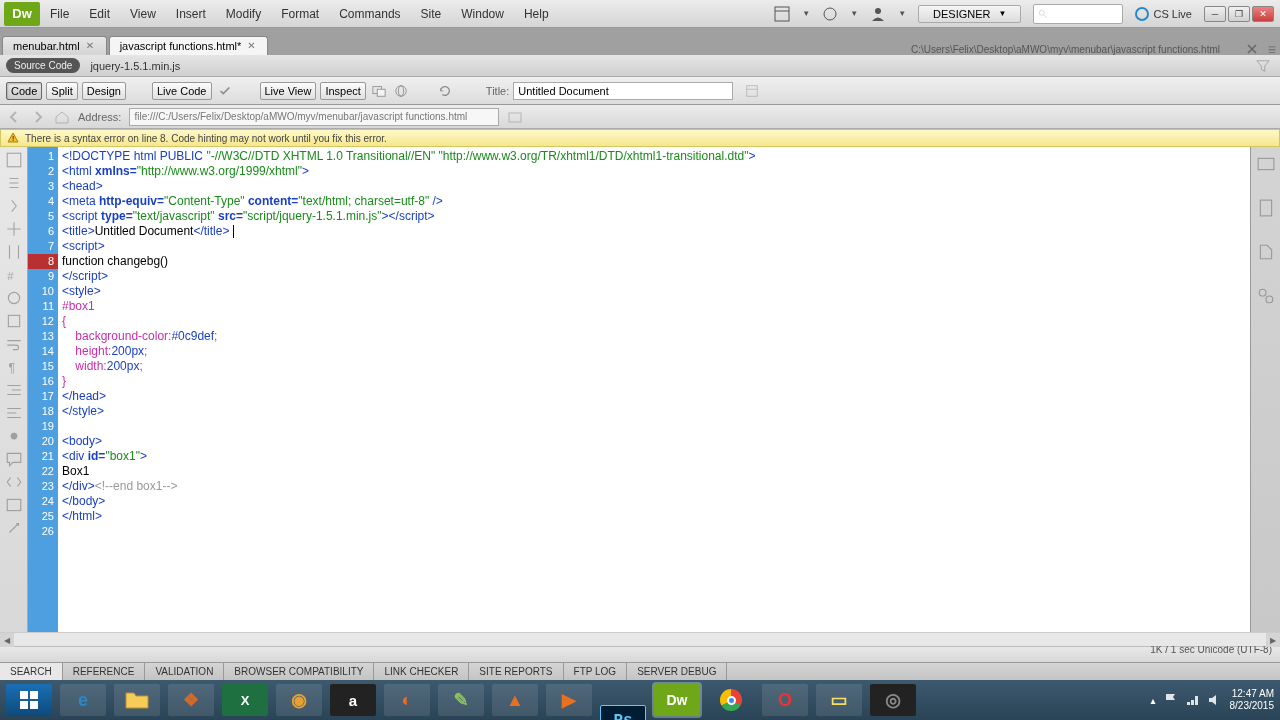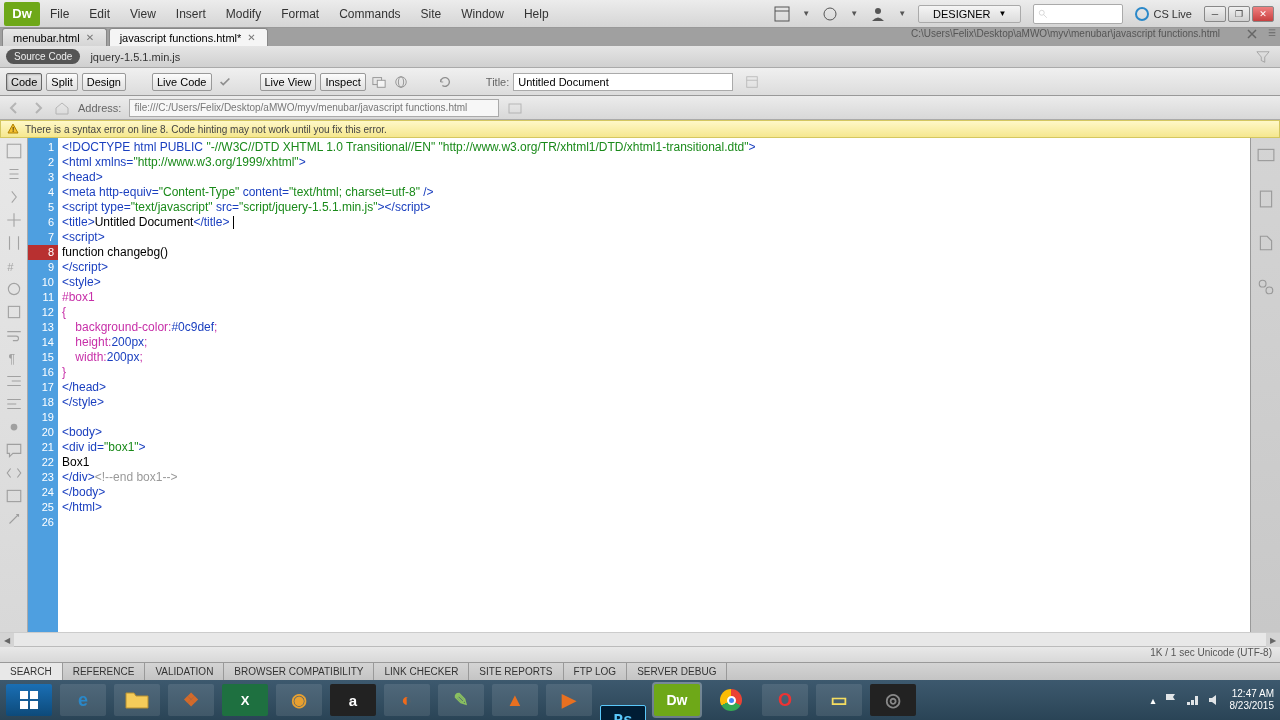--- a/index.html
+++ b/index.html
@@ -18,21 +18,21 @@
 .designer-drop { background: linear-gradient(#f5f5f5,#dcdcdc); border: 1px solid #aaa; padding: 2px 14px; font-size: 11px; border-radius: 2px; display: flex; align-items: center; gap: 8px; }
 .search-box { width: 90px; height: 20px; background: #fff; border: 1px solid #aaa; border-radius: 2px; display:flex; align-items:center; padding-left:4px; }
 .search-box svg { width:10px; height:10px; opacity:.5; }
 .cslive { display: flex; align-items: center; gap: 4px; font-size: 11px; color: #333; }
 .cslive-icon { width: 14px; height: 14px; border: 2px solid #2a88c9; border-radius: 50%; }
 .win-controls { display: flex; gap: 2px; }
 .win-btn { width: 22px; height: 16px; background: linear-gradient(#f0f0f0,#d0d0d0); border: 1px solid #888; border-radius: 2px; display:flex; align-items:center; justify-content:center; font-size:9px; color:#333; }
 .win-btn.close { background: linear-gradient(#f08080,#c84040); color:#fff; }
 
 
-.tabs-row { height: 18px; background: #a0a0a0; display: flex; align-items: flex-start; font-size: 11px; }
+.tabs-row { height: 27px; background: #a0a0a0; display: flex; align-items: flex-end; font-size: 11px; }
 .doc-tab { background: linear-gradient(#e8e8e8,#d4d4d4); border: 1px solid #888; border-bottom: none; padding: 3px 10px 3px 10px; margin-left: 2px; border-radius: 3px 3px 0 0; display:flex; align-items:center; gap:6px; }
 .doc-tab.active { background: #f5f5f5; }
 .tab-close { width: 10px; height: 10px; color: #777; font-size: 10px; line-height: 10px; }
 .tabs-spacer { flex: 1; }
 .doc-path { font-size: 10px; color: #555; padding-right: 20px; }
 
 
 .src-row { height: 22px; background: linear-gradient(#e5e5e5,#d0d0d0); display: flex; align-items: center; font-size: 11px; border-bottom: 1px solid #aaa; padding-left: 6px; }
 .src-pill { background: #555; color: #eee; padding: 2px 8px; border-radius: 8px; font-size: 10px; }
 .src-link { margin-left: 10px; color: #333; }
@@ -63,37 +63,37 @@
 .left-tool-col { width: 28px; background: linear-gradient(#e8e8e8,#d8d8d8); display: flex; flex-direction: column; align-items: center; gap: 5px; padding-top: 4px; border-right: 1px solid #aaa; }
 .lt-icon { width: 18px; height: 18px; opacity:.45; }
 
 .gutter { width: 30px; background: #4e9fe0; display: flex; flex-direction: column; font-family: "Courier New", monospace; font-size: 11px; color:#fff; text-align:right; padding-top:2px; }
 .gutter-line { height: 15px; padding-right: 4px; line-height:15px; }
 .gutter-line.err { background: #b83030; }
 
 .code-area { flex: 1; background: #fff; font-family: "Courier New", monospace; font-size: 12px; line-height: 15px; padding: 2px 4px; color:#000; overflow:auto; position:relative; }
 .code-line { white-space: pre; height: 15px; }
 .tok-tag { color: #1a3fbf; }
-.tok-attr { color: #1a3fbf; }
+.tok-attr { color: #1a3fbf; font-weight: bold; }
 .tok-str { color: #1a8a1a; }
 .tok-text { color: #000; }
 .tok-css { color: #c72fa8; }
 .tok-cssval { color: #1a3fbf; }
 .tok-comment { color: #999; }
 .cursor { display:inline-block; width:1px; background:#000; height:13px; vertical-align:middle; }
 
 .right-dock { width: 30px; background: linear-gradient(#d4d4d4,#c8c8c8); border-left: 1px solid #999; display:flex; flex-direction:column; align-items:center; gap:26px; padding-top:8px; }
 .rd-icon { width: 18px; height: 18px; opacity:.45; }
 
 .hscroll { height: 14px; background: #e8e8e8; border-top:1px solid #ccc; position:relative; }
 .hscroll .arrow { position:absolute; top:0; width:14px; height:14px; background:#d4d4d4; display:flex; align-items:center; justify-content:center; font-size:8px; color:#666; }
 .hscroll .arrow.left{left:0;} .hscroll .arrow.right{right:0;}
 
 
-.status-bar { height: 16px; background: linear-gradient(#e8e8e8,#d8d8d8); display:flex; align-items:flex-start; justify-content:flex-end; font-size:10px; color:#555; padding:0 8px; border-top:1px solid #bbb; }
+.status-bar { height: 16px; background: linear-gradient(#e8e8e8,#d8d8d8); display:flex; align-items:flex-end; justify-content:flex-end; font-size:10px; color:#555; padding:7px 8px; border-top:1px solid #bbb; }
 
 
 .bottom-tabs { height: 18px; background: linear-gradient(#d4d4d4,#c4c4c4); display:flex; align-items:center; font-size:10px; border-top:1px solid #999; }
 .bt-tab { padding: 0 10px; border-right: 1px solid #999; color:#333; line-height:18px; text-transform: uppercase; }
 .bt-tab.active { background:#e8e8e8; }
 
 
 .taskbar { height: 40px; background: linear-gradient(#3d596e,#2a4456); display:flex; align-items:center; gap:8px; padding:0 6px; }
 .tb-task { width:46px; height:32px; border-radius:2px; display:flex; align-items:center; justify-content:center; font-size:18px; font-weight:bold; }
 .tb-start { background: linear-gradient(#1a6fb5,#0d4a7a); color:#fff; }

